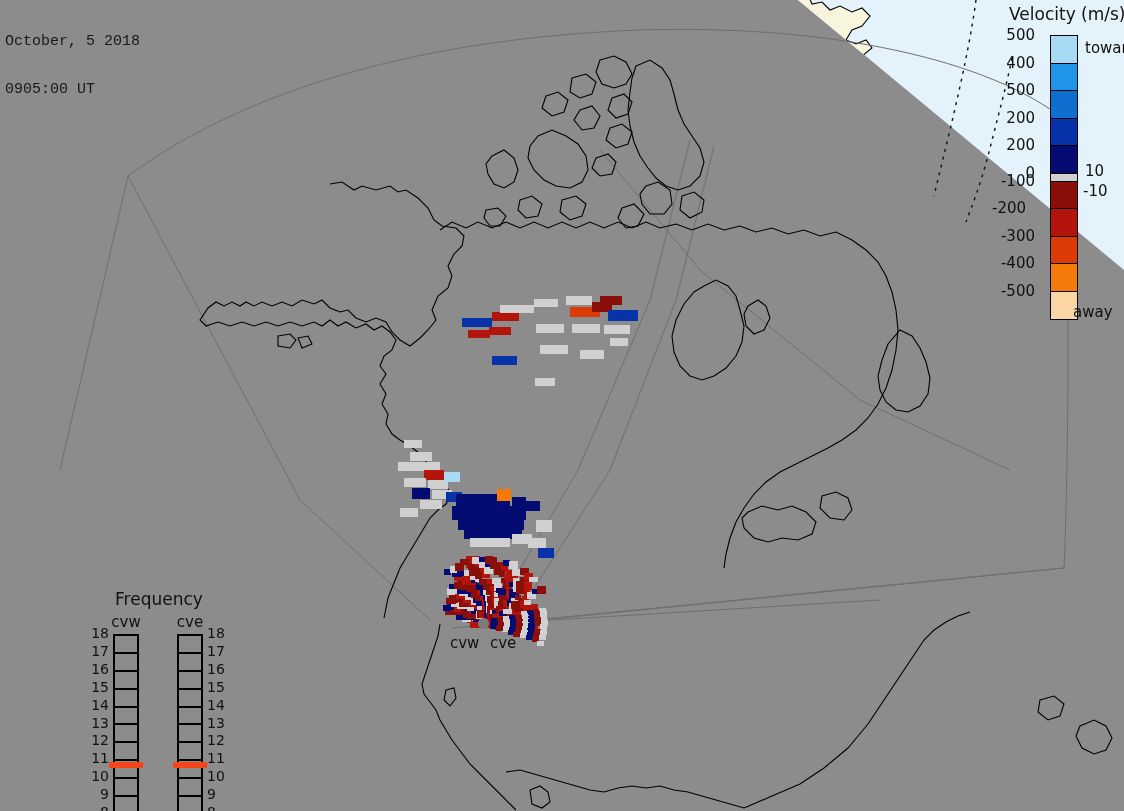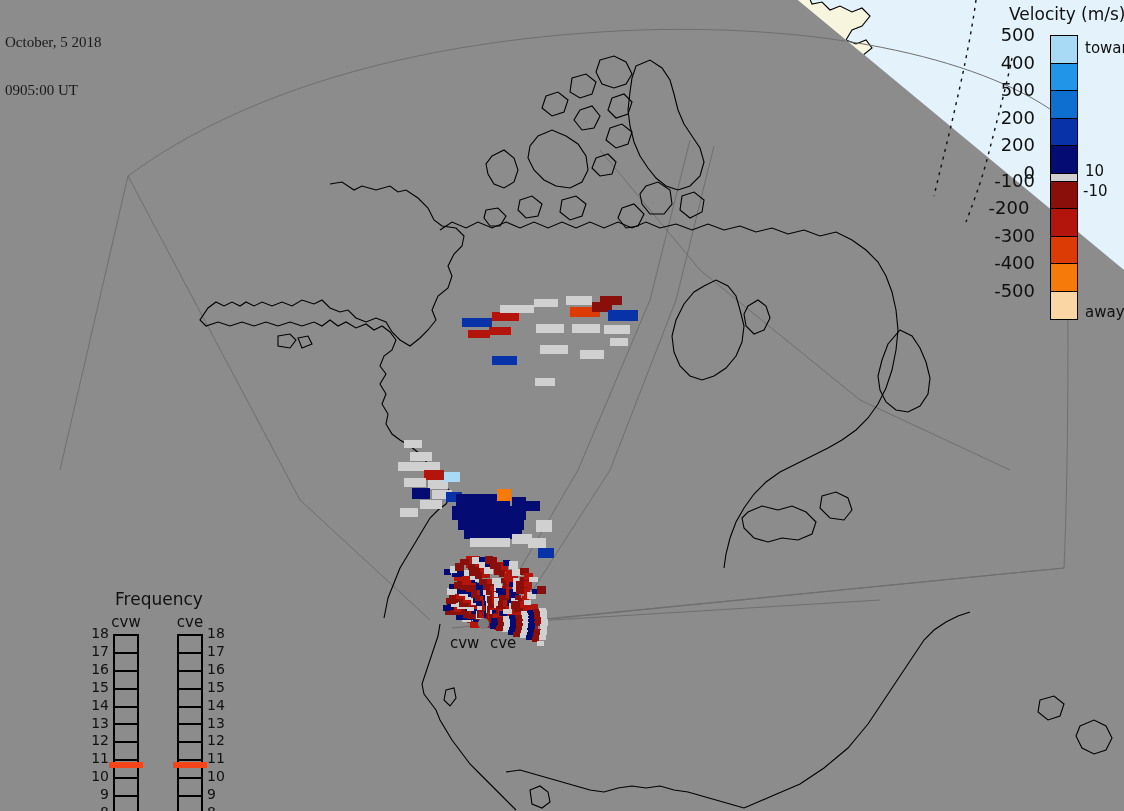--- a/index.html
+++ b/index.html
@@ -6,32 +6,32 @@
   body{width:1124px;height:811px;overflow:hidden;font-family:"DejaVu Sans",sans-serif;}
   #stage{position:relative;width:1124px;height:811px;background:#8c8c8c;overflow:hidden;}
 
   
   .daylit{position:absolute;top:0;left:0;width:1124px;height:811px;
           clip-path:polygon(798px 0px, 1124px 0px, 1124px 270px);
           background:#e3f2fb;}
 
   
   #timestamp{position:absolute;left:5px;top:2px;color:#1a1a1a;
-             font-family:Liberation Serif, serif;font-size:15px;line-height:16px;
+             font-family:Liberation Mono, monospace;font-size:15px;line-height:16px;
              white-space:pre;}
   #timestamp div{white-space:nowrap;}
 
   
   #cbar-wrap{position:absolute;left:975px;top:0px;width:149px;height:330px;}
   #cbar-title{position:absolute;left:34px;top:4px;font-size:17px;color:#111;white-space:nowrap;}
   #cbar{position:absolute;left:75px;top:35px;width:28px;height:285px;
         border:1px solid #000;box-sizing:border-box;}
   #cbar .band{width:100%;box-sizing:border-box;}
   #cbar .band.sep{border-bottom:1px solid #000;}
-  .cbar-tick{position:absolute;right:0px;font-size:18px;color:#111;
+  .cbar-tick{position:absolute;right:0px;font-size:15px;color:#111;
              text-align:right;width:52px;line-height:12px;}
   .cbar-side{position:absolute;font-size:15px;color:#111;white-space:nowrap;}
 
   
   #freq{position:absolute;left:85px;top:546px;width:148px;height:240px;margin-top:43px;}
   #freq-title{position:absolute;left:0;top:0;width:148px;text-align:center;
               font-size:17px;color:#111;}
   .freq-sub{position:absolute;top:24px;font-size:15px;color:#111;text-align:center;width:46px;}
   .freq-col{position:absolute;top:45px;width:26px;height:183px;
             border:2px solid #000;box-sizing:border-box;background:#8c8c8c;}
@@ -565,21 +565,21 @@
         <div class="cbar-tick" style="left: 8px; top: 111.5px;">200</div>
         <div class="cbar-tick" style="left: 8px; top: 139px;">200</div>
         <div class="cbar-tick" style="left: 8px; top: 166.5px;">0</div>
         <div class="cbar-tick" style="left: 8px; top: 174.5px;">-100</div>
         <div class="cbar-tick" style="left: 8px; top: 202px; text-align: center;">-200</div>
         <div class="cbar-tick" style="left: 8px; top: 229.5px;">-300</div>
         <div class="cbar-tick" style="left: 8px; top: 257px;">-400</div>
         <div class="cbar-tick" style="left: 8px; top: 284.5px;">-500</div>
       </div>
     <div class="cbar-side" style="left:110px;top:39px;">toward</div>
-    <div class="cbar-side" style="left:110px;top:303px;">away</div>
+    <div class="cbar-side" style="left:98px;top:303px;">away</div>
     <div class="cbar-side" style="left:110px;top:162px;">10</div>
     <div class="cbar-side" style="left:108px;top:182px;">-10</div>
   </div>
 
   <div id="freq">
     <div id="freq-title">Frequency</div>
     <div class="freq-sub" style="left:18px;">cvw</div>
     <div class="freq-sub" style="left:82px;">cve</div>
     <div class="freq-col" id="freq-col-cvw" style="left:28px;">
         <div class="cell" style="height: 17.9px;"></div>

